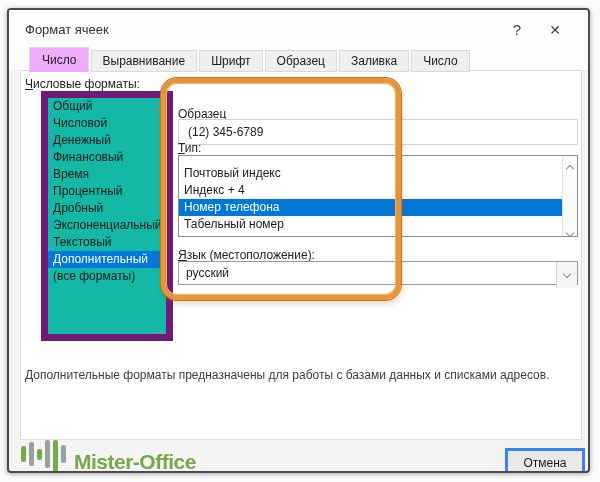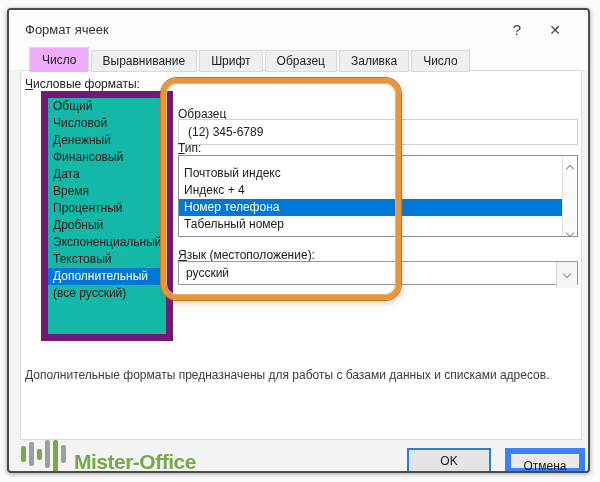--- a/index.html
+++ b/index.html
@@ -75,21 +75,21 @@
   .b4 { height:28px; background:var(--logo-gray,#9aa0a0); }
   .b5 { height:34px; background:var(--logo-green,#76a948); margin-top:6px; }
   .b6 { height:18px; background:var(--logo-gray,#9aa0a0); }
   .logo-text { font-size:21px; font-weight:bold; letter-spacing:-0.5px;
     color:var(--logo-green,#76a948); }
 
   .btn { position:absolute; top:438px; height:26px; font-size:12px; color:#1a1a1a;
     text-align:center; line-height:22px; cursor:pointer; }
   .ok { left:398px; width:84px; background:#e5e5e5;
     border:2px solid var(--default-button-border,#2b7cd3); }
-  .cancel { left:496px; width:80px; background:#e9e9e9; border:6px solid #3b82f6;
+  .cancel { left:496px; width:80px; background:#e9e9e9; border:3px solid #3b82f6;
     line-height:24px; }
 </style>
 </head>
 <body>
 
 <div class="dialog">
 
   <div class="titlebar">
     <div class="title">Формат ячеек</div>
     <div class="win-btn help-btn">?</div>
@@ -109,28 +109,27 @@
 
     <div class="lbl" style="left:4px; top:6px;">
       <span class="u">Ч</span><span>исловые форматы:</span>
     </div>
 
     <div class="listbox">
       <div class="row">Общий</div>
       <div class="row">Числовой</div>
       <div class="row">Денежный</div>
       <div class="row">Финансовый</div>
-      <div class="row">Дата</div>
       <div class="row">Время</div>
       <div class="row">Процентный</div>
       <div class="row">Дробный</div>
       <div class="row">Экспоненциальный</div>
       <div class="row">Текстовый</div>
       <div class="row selected">Дополнительный</div>
-      <div class="row">(все русский)</div>
+      <div class="row">(все форматы)</div>
       <div class="sc" style="right:1px; top:2px;"><span class="chev up"></span></div>
       <div class="sc" style="right:1px; bottom:2px;"><span class="chev down"></span></div>
     </div>
 
     <div class="lbl" style="left:157px; top:36px;">Образец</div>
     <div class="samplefield">(12) 345-6789</div>
 
     <div class="lbl" style="left:157px; top:70px;">
       <span class="u">Т</span><span>ип:</span>
     </div>
@@ -167,16 +166,15 @@
       <span class="b1"></span>
         <span class="b2"></span>
         <span class="b3"></span>
         <span class="b4"></span>
         <span class="b5"></span>
         <span class="b6"></span>
     </div>
     <div class="logo-text">Mister-Office</div>
   </div>
 
-  <div class="btn ok">OK</div>
   <div class="btn cancel">Отмена</div>
 
 </div>
 
 </body></html>

